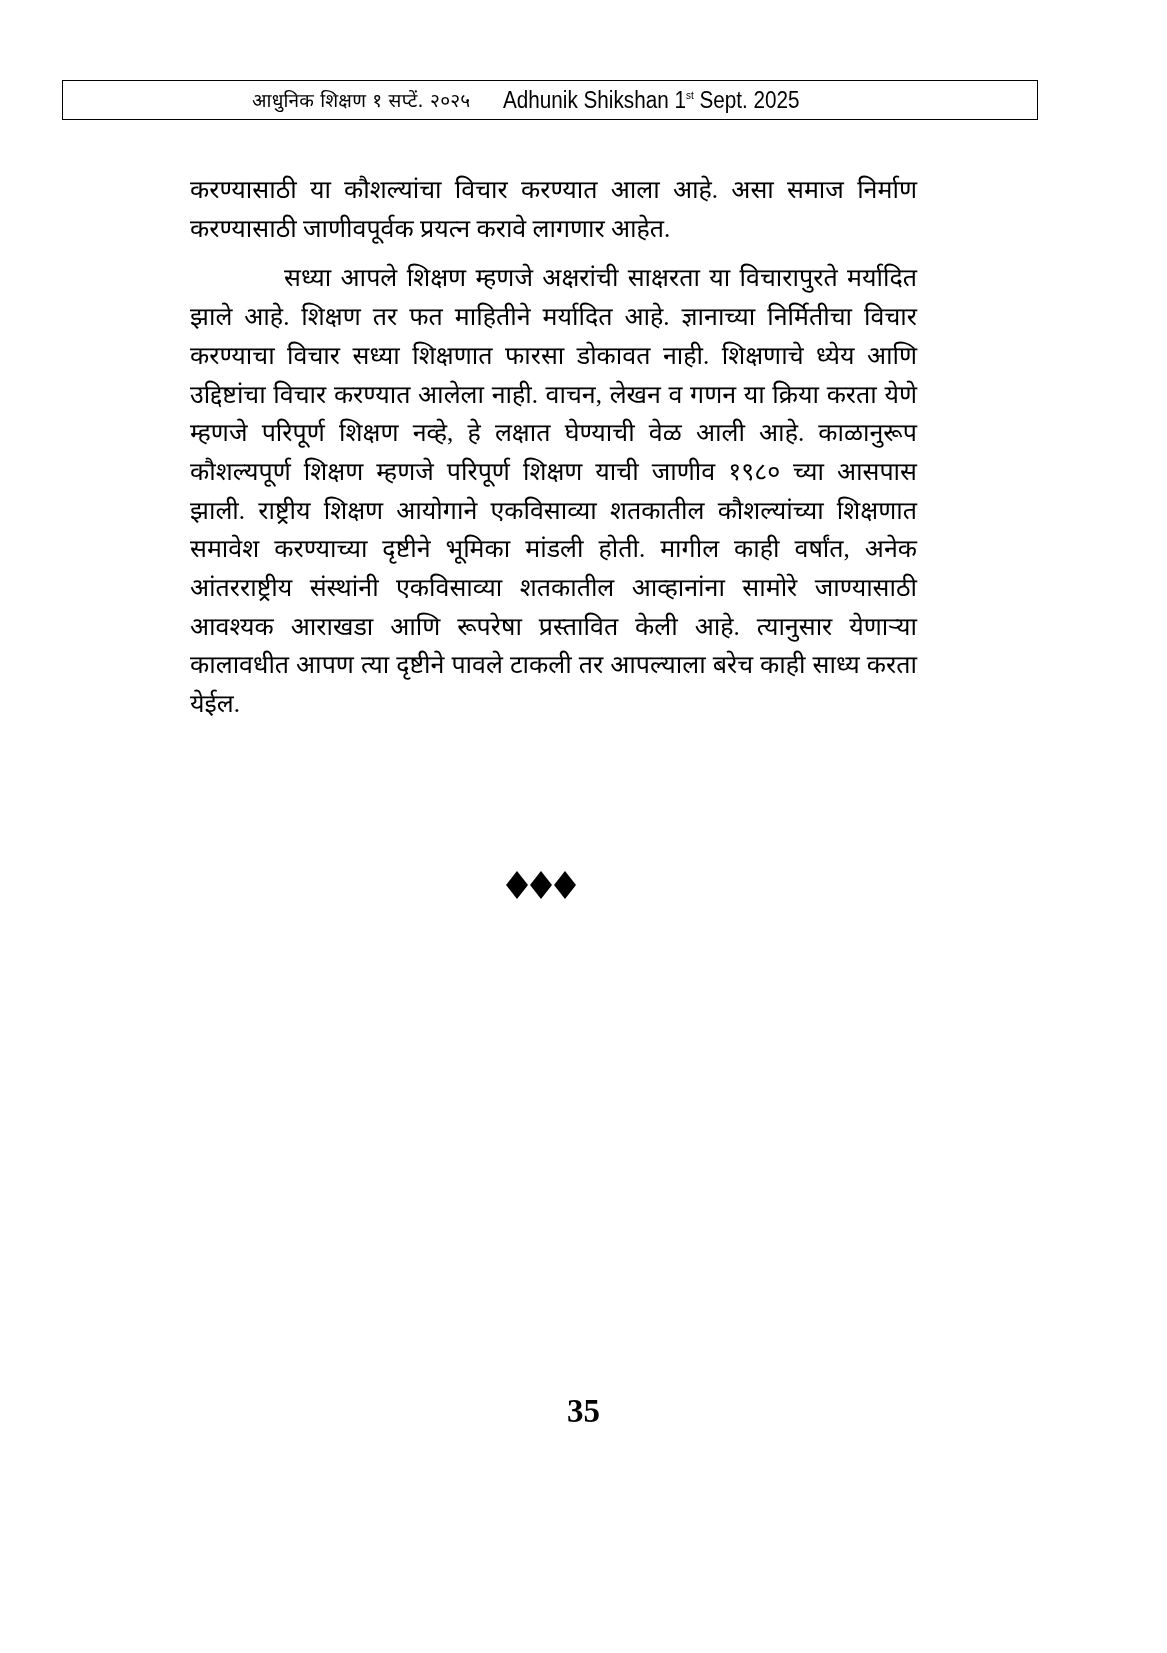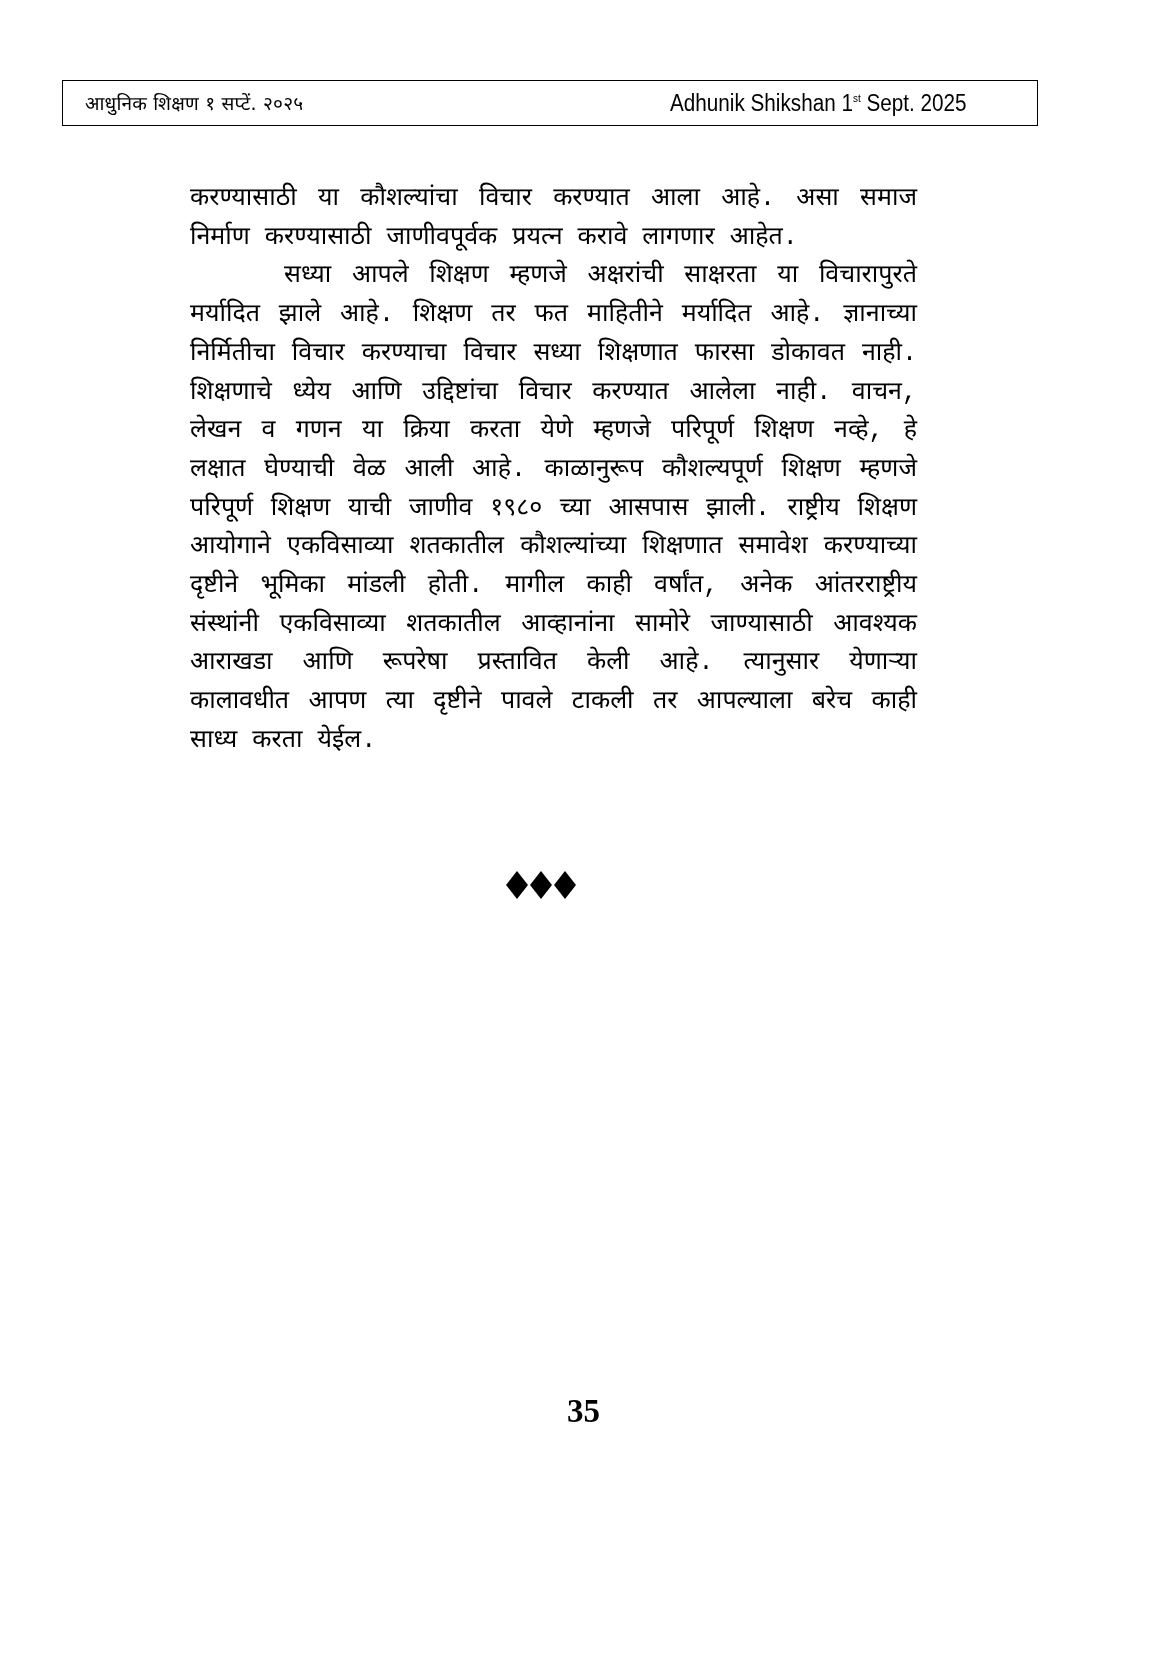--- a/index.html
+++ b/index.html
@@ -1,33 +1,33 @@
 <!DOCTYPE html>
 <html><head>
   <meta charset="utf-8">
   <style>
     html, body { margin: 0; padding: 0; background: #ffffff; }
     body { width: 1167px; height: 1653px; position: relative; overflow: hidden; color: #000; }
     .header-box {
-      position: absolute; left: 62px; top: 80px; width: 976px; height: 46px;
+      position: absolute; left: 62px; top: 80px; width: 976px; height: 40px;
       border: 1.5px solid #000; box-sizing: border-box;
-      display: flex; align-items: center; justify-content: space-between;
+      display: flex; align-items: center; justify-content: center;
       padding: 0 70px 0 22px;
       font-family: "Liberation Sans", sans-serif; font-size: 22px;
     }
     .header-left { font-family: "DejaVu Sans", sans-serif; font-size: 19px; letter-spacing: 0.2px; }
     .header-right { font-family: "Liberation Sans", sans-serif; font-size: 23px; transform: scaleX(0.9); transform-origin: right center; }
     .header-right sup { font-size: 11px; vertical-align: 9px; }
     .body-text {
-      position: absolute; left: 190px; top: 180px; width: 727px;
-      font-family: Liberation Mono, monospace; font-size: 25px; line-height: 38.7px;
+      position: absolute; left: 190px; top: 171px; width: 727px;
+      font-family: Liberation Serif, serif; font-size: 25px; line-height: 38.7px;
       text-align: justify;
     }
     .para { margin: 0; }
-    .para.indent { text-indent: 94px; }
+    .para.indent { text-indent: 94px; margin-top: 11px; }
     .ornament {
       position: absolute; left: 506px; top: 870px; width: 70px; height: 30px;
       display: flex; justify-content: center; align-items: center; gap: 0;
     }
     .page-number {
       position: absolute; left: 0; width: 100%; top: 1393px; text-align: center;
       font-family: Liberation Serif, serif; font-weight: bold; font-size: 33px;
     }
   </style>
 </head>

